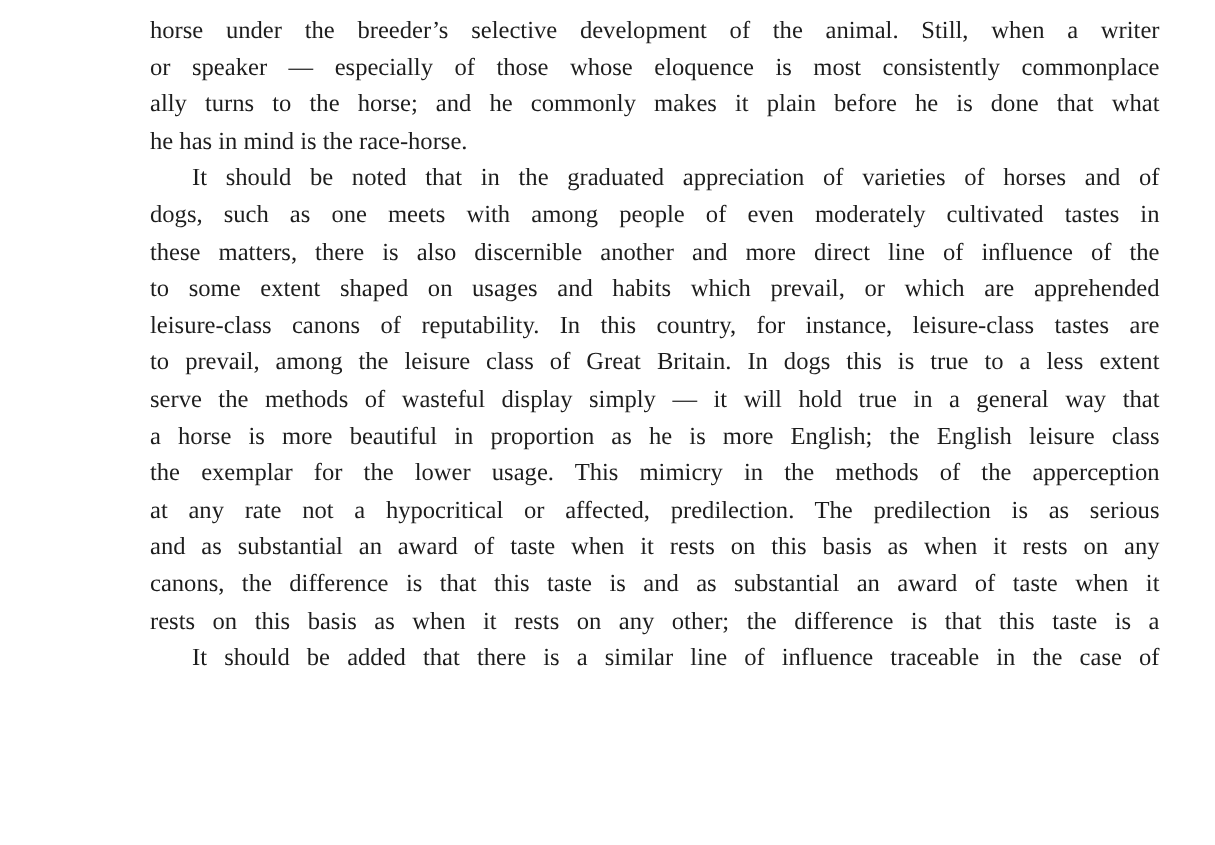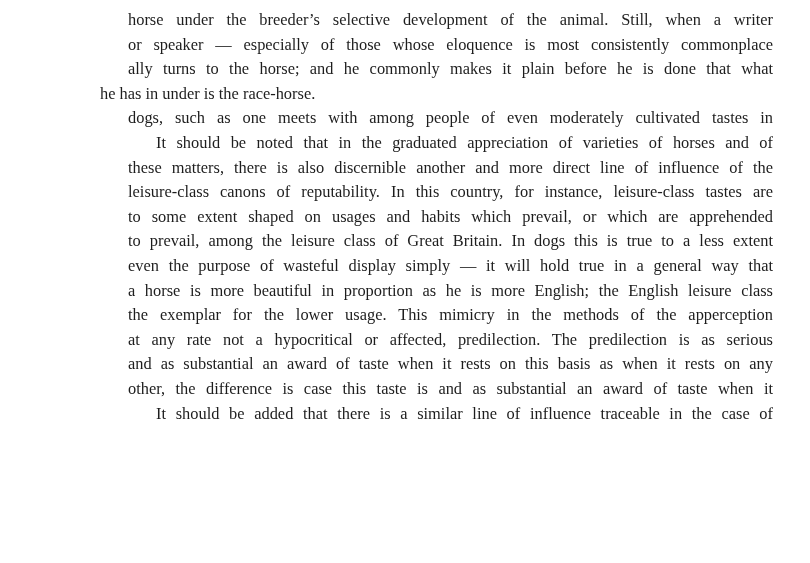--- a/index.html
+++ b/index.html
@@ -27,56 +27,56 @@
   .line {
     height: 24.6px;
     line-height: 24.6px;
     white-space: nowrap;
     text-align: justify;
     text-align-last: left;
     overflow: visible;
   }
   .just {
     text-align-last: justify;
-    margin-left: 28px;
   }
   .indent {
     text-indent: 28px;
   }
   .para {
     margin: 0;
     padding: 0;
   }
 </style>
 </head>
 <body>
 
 <div id="page">
   <div id="textblock">
 
     <div class="para">
       <div class="line just">horse under the breeder’s selective development of the animal.  Still, when a writer</div>
       <div class="line just">or speaker — especially of those whose eloquence is most consistently commonplace</div>
       <div class="line just">ally turns to the horse; and he commonly makes it plain before he is done that what</div>
-      <div class="line">he has in under is the race-horse.</div>
+      <div class="line">he has in mind is the race-horse.</div>
     </div>
 
     <div class="para">
+      <div class="line just indent">It should be noted that in the graduated appreciation of varieties of horses and of</div>
       <div class="line just">dogs, such as one meets with among people of even moderately cultivated tastes in</div>
-      <div class="line just indent">It should be noted that in the graduated appreciation of varieties of horses and of</div>
       <div class="line just">these matters, there is also discernible another and more direct line of influence of the</div>
+      <div class="line just">to some extent shaped on usages and habits which prevail, or which are apprehended</div>
       <div class="line just">leisure-class canons of reputability. In this country, for instance, leisure-class tastes are</div>
-      <div class="line just">to some extent shaped on usages and habits which prevail, or which are apprehended</div>
       <div class="line just">to prevail, among the leisure class of Great Britain. In dogs this is true to a less extent</div>
-      <div class="line just">even the purpose of wasteful display simply — it will hold true in a general way that</div>
+      <div class="line just">serve the methods of wasteful display simply — it will hold true in a general way that</div>
       <div class="line just">a horse is more beautiful in proportion as he is more English; the English leisure class</div>
       <div class="line just">the exemplar for the lower usage.  This mimicry in the methods of the apperception</div>
       <div class="line just">at any rate not a hypocritical or affected, predilection.  The predilection is as serious</div>
       <div class="line just">and as substantial an award of taste when it rests on this basis as when it rests on any</div>
-      <div class="line just">other, the difference is case this taste is and as substantial an award of taste when it</div>
+      <div class="line just">canons, the difference is that this taste is and as substantial an award of taste when it</div>
+      <div class="line just">rests on this basis as when it rests on any other; the difference is that this taste is a</div>
     </div>
 
     <div class="para">
       <div class="line just indent">It should be added that there is a similar line of influence traceable in the case of</div>
     </div>
 
   </div>
 </div>
 
 </body></html>

